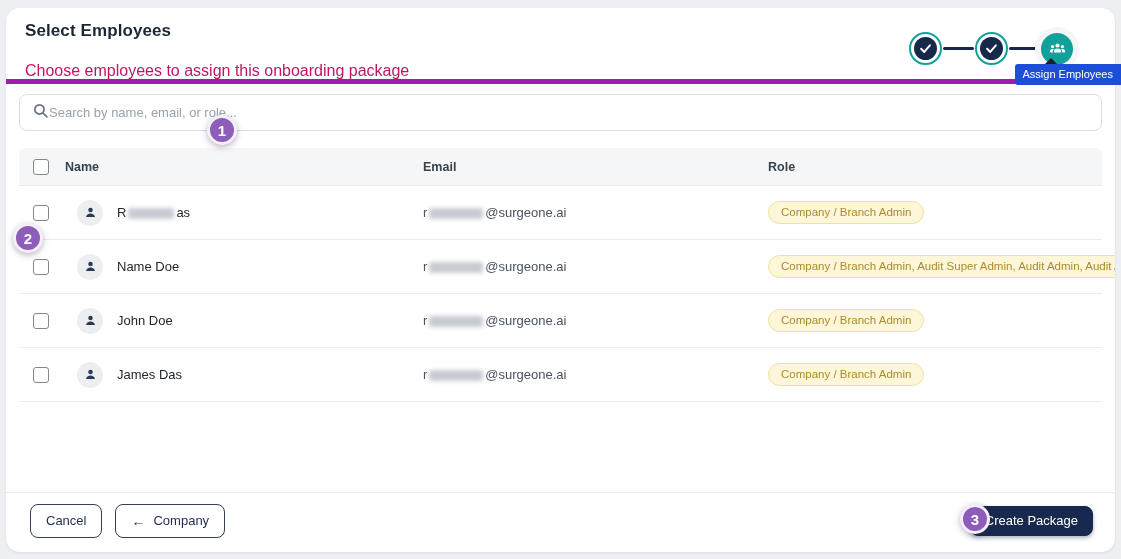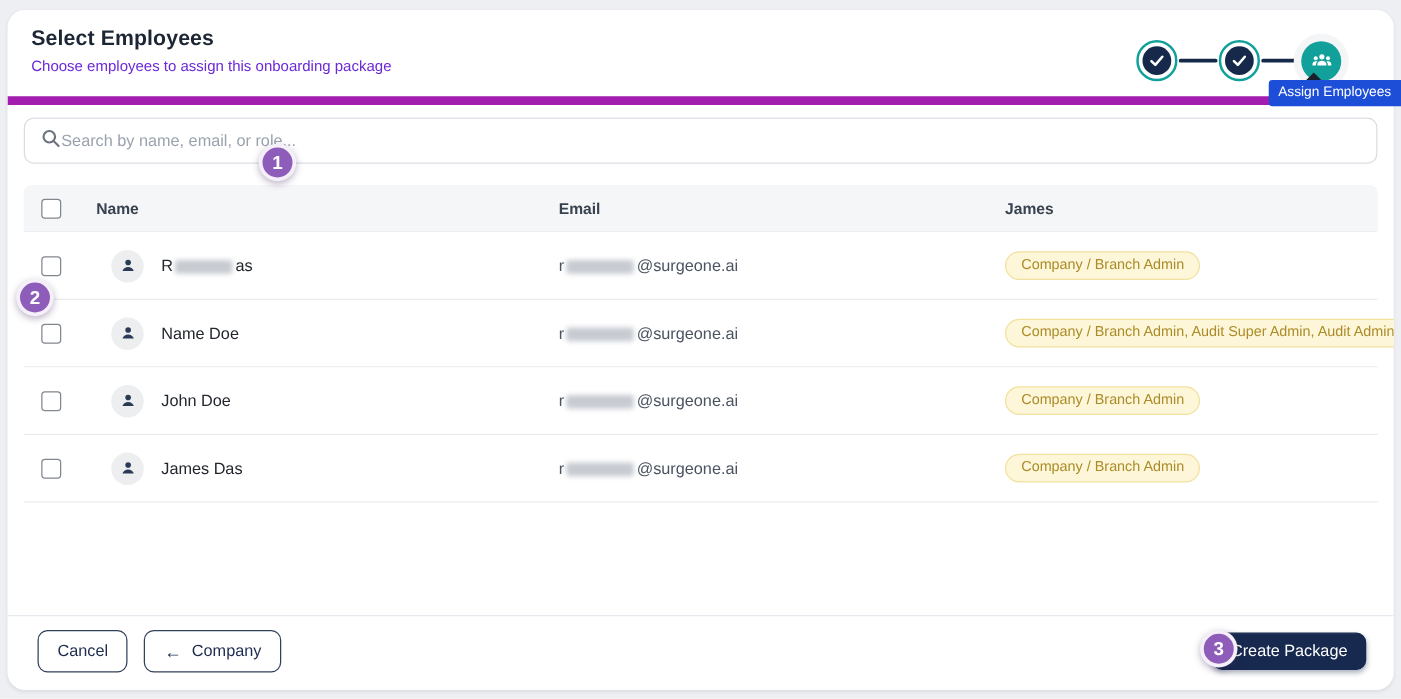--- a/index.html
+++ b/index.html
@@ -21,26 +21,26 @@
     flex-direction: column;
     overflow: hidden;
   }
 
   
   .card-header {
     display: flex;
     justify-content: space-between;
     align-items: flex-start;
     padding: 13px 22px 12px 19px;
-    border-bottom: 7px solid #a21caf;
+    border-bottom: 5px solid #a21caf;
     height: 76px;
     flex: 0 0 auto;
   }
   .page-title { font-size: 17px; font-weight: 700; color: #1d2634; letter-spacing: .1px; }
-  .page-subtitle { font-size: 12px; color: #6d28d9; margin-top: 5px; }
+  .page-subtitle { font-size: 16px; color: #be185d; margin-top: 21px; }
 
   .stepper { display: flex; align-items: center; margin-top: 11px; margin-right: 20px; }
   .step-done {
     width: 33px; height: 33px; border-radius: 50%;
     border: 2.5px solid #12a09a; background: #ffffff;
     display: flex; align-items: center; justify-content: center;
   }
   .step-done-inner {
     width: 23px; height: 23px; border-radius: 50%;
     background: #16294b;
@@ -97,21 +97,20 @@
     background: transparent;
   }
   .search-input::placeholder { color: #9aa2ad; }
 
   
   .table { margin-top: 17px; font-size: 13px; }
   .t-row {
     display: grid;
     grid-template-columns: 46px 358px 345px 1fr;
     align-items: center;
-    gap: 12px;
   }
   .t-head {
     background: #f5f6f8;
     height: 38px;
     border-radius: 6px 6px 0 0;
     border-bottom: 1px solid #e7eaee;
     font-weight: 700;
     color: #39424f;
     font-size: 12.5px;
   }
@@ -267,21 +266,21 @@
       </div>
 
       <div class="table">
 
         <div class="t-row t-head">
           <div class="cell-check">
               <input type="checkbox" class="checkbox" style="">
             </div>
           <div>Name</div>
           <div>Email</div>
-          <div>James</div>
+          <div>Role</div>
         </div>
 
         <div class="t-row t-body-row">
           <div class="cell-check">
               <input type="checkbox" class="checkbox" style="">
             </div>
           <div class="cell-name">
             <span class="avatar">
               <svg width="15" height="15" viewBox="0 0 24 24" fill="#2b3a55">
                   <circle cx="12" cy="8" r="3.6"></circle>

